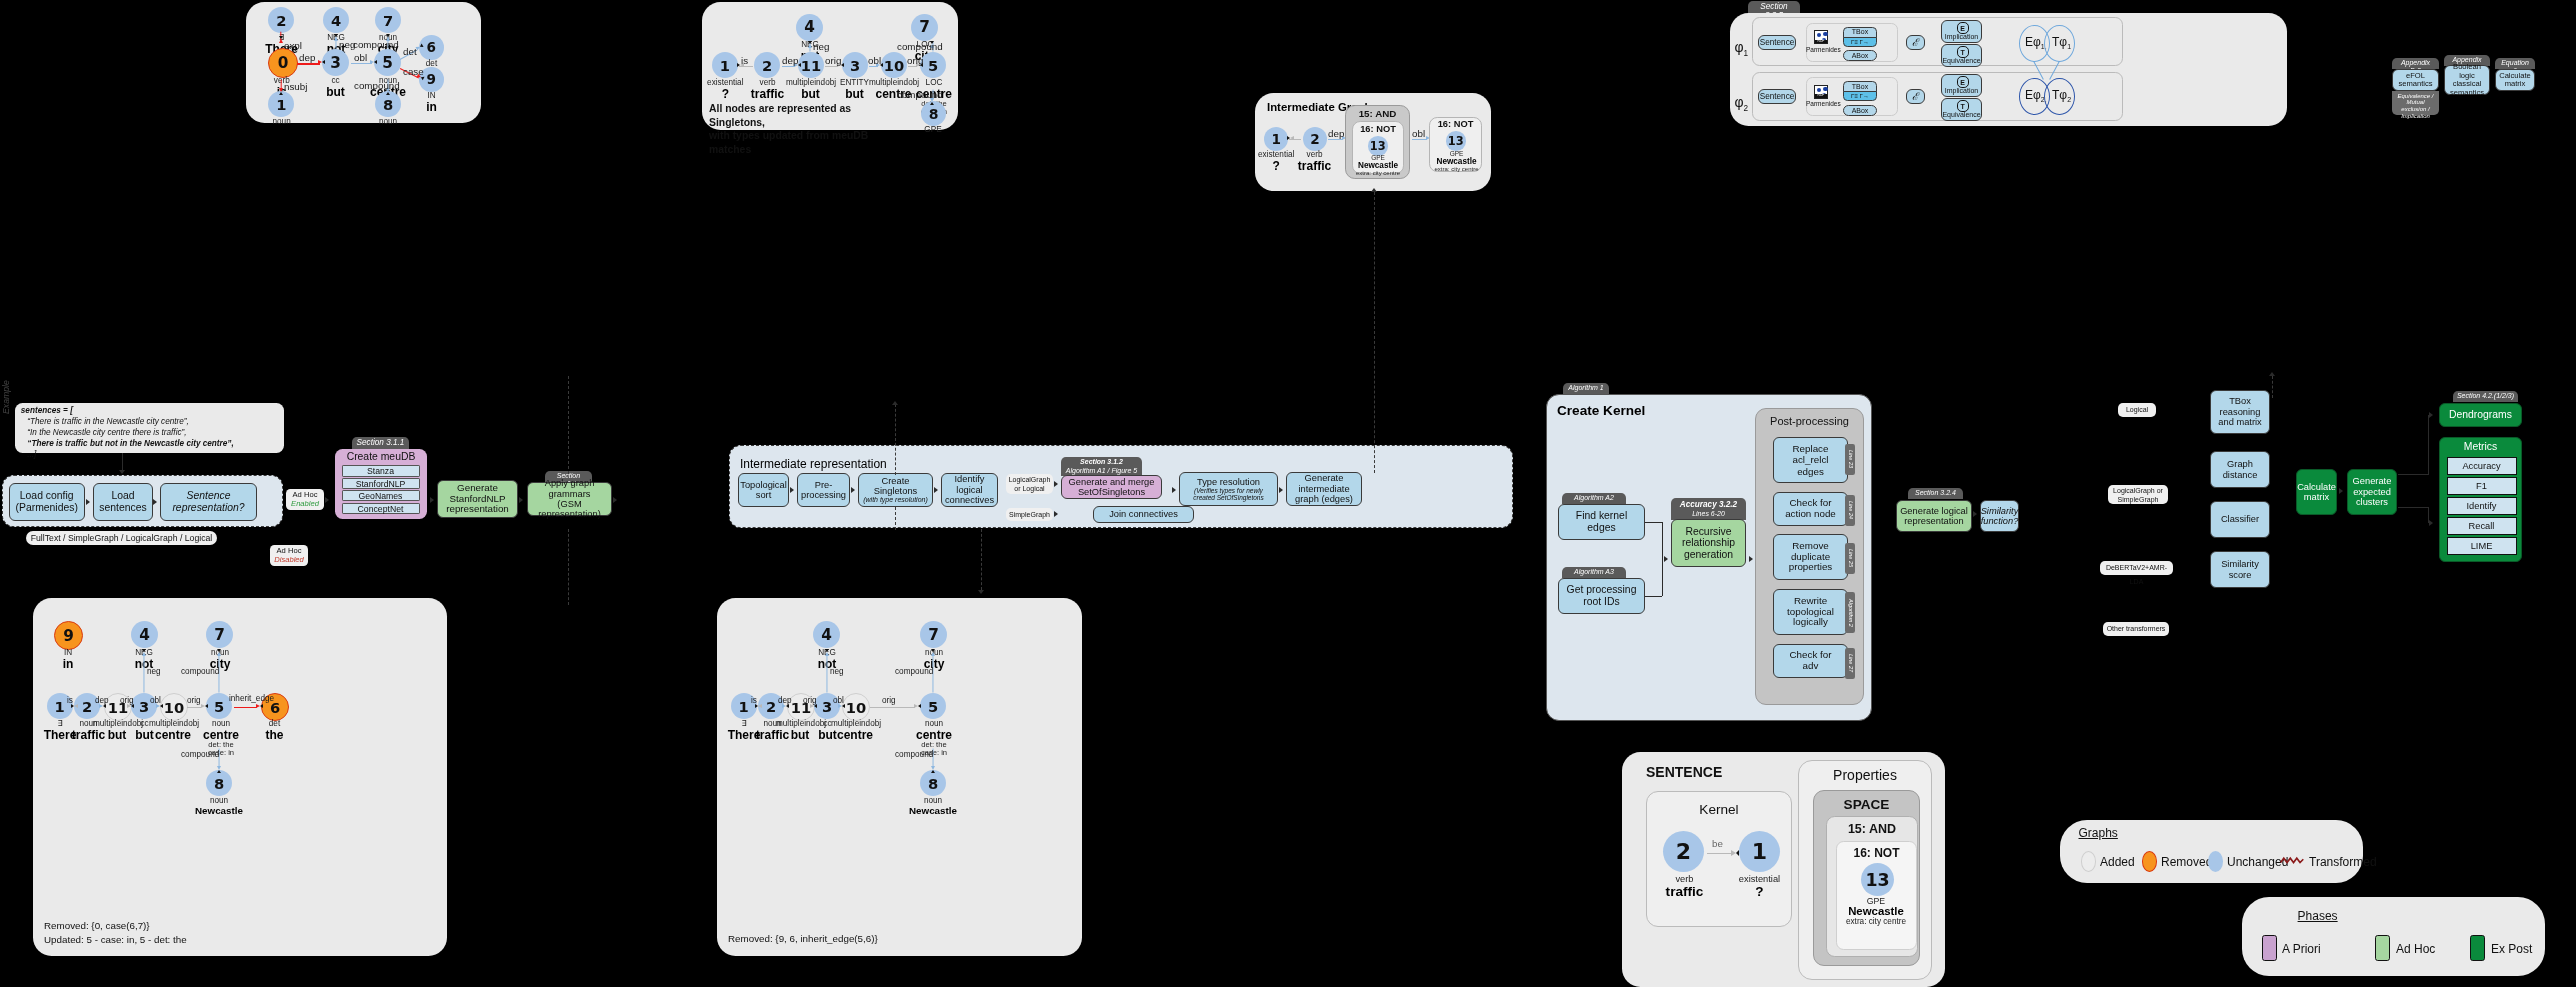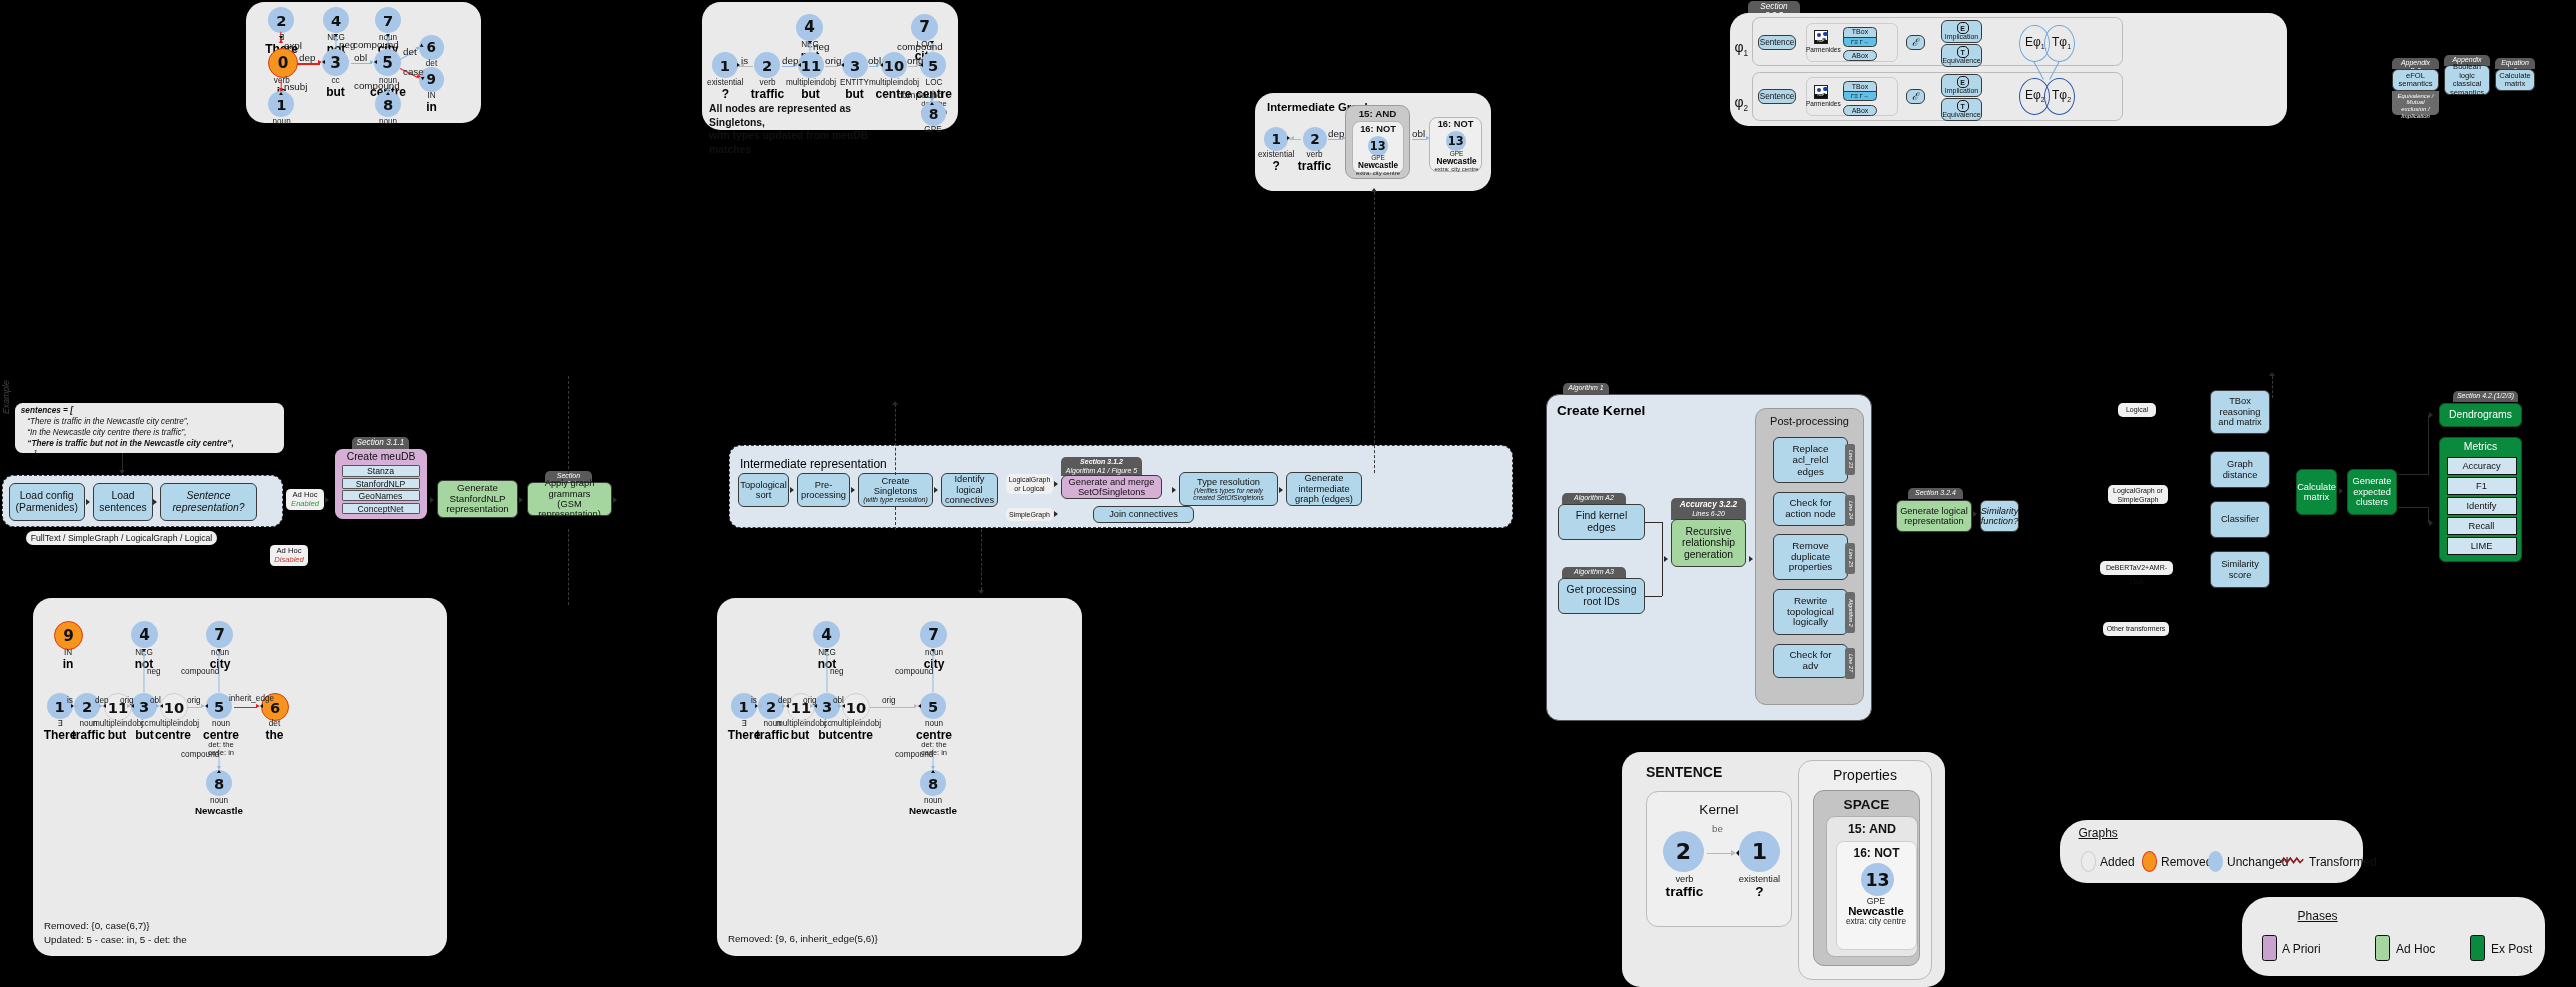--- a/index.html
+++ b/index.html
@@ -848,21 +848,21 @@
     </div>
   <div class="node n-unchanged" style="left:117px;top:79px;width:41px;height:41px;font-size:22px;">
       <span>1</span>
     </div>
   <div class="nlab" style="left:108px;top:123px;width:59px;">
       <div class="t" style="font-size:9.3px;">existential</div>
       <div class="w" style="font-size:13.6px;">?</div>
     </div>
   <div class="edge grey" style="left:85px;top:101px;width:25px;"></div>
   <div class="ah" style="left:109px;top:98px;border-top:3.3px solid transparent;border-bottom:3.3px solid transparent;border-left:5.5px solid #b9b9b9;"></div>
-  <div class="elab" style="left:90px;top:71px;font-size:9.8px;color:#666;">be</div>
+  <div class="elab" style="left:90px;top:86px;font-size:9.8px;color:#666;">be</div>
 
   <div class="abs" style="left:176px;top:7.6px;width:134px;height:220px;background:#efefef;border:0.5px solid #bbb;border-radius:14px;"></div>
   <div class="abs" style="left:176px;top:15.3px;width:134px;text-align:center;font-size:14px;">Properties</div>
   <div class="abs" style="left:191px;top:38px;width:107px;height:176px;background:#c4c4c4;border:0.5px solid #9a9a9a;border-radius:11px;"></div>
   <div class="abs" style="left:191px;top:45px;width:107px;text-align:center;font-size:13.6px;font-weight:bold;">SPACE</div>
   <div class="abs" style="left:204px;top:64px;width:92px;height:141px;background:#e6e6e6;border:0.5px solid #b0b0b0;border-radius:8.7px;"></div>
   <div class="abs" style="left:204px;top:70px;width:92px;text-align:center;font-size:12.5px;font-weight:bold;">15: AND</div>
   <div class="abs" style="left:214px;top:89px;width:81px;height:109px;background:#f5f5f5;border:0.5px solid #cfcfcf;border-radius:7.6px;"></div>
   <div class="abs" style="left:214px;top:94px;width:81px;text-align:center;font-size:12px;font-weight:bold;">16: NOT</div>
   <div class="node n-unchanged" style="left:239px;top:111px;width:33px;height:33px;font-size:17.4px;">

